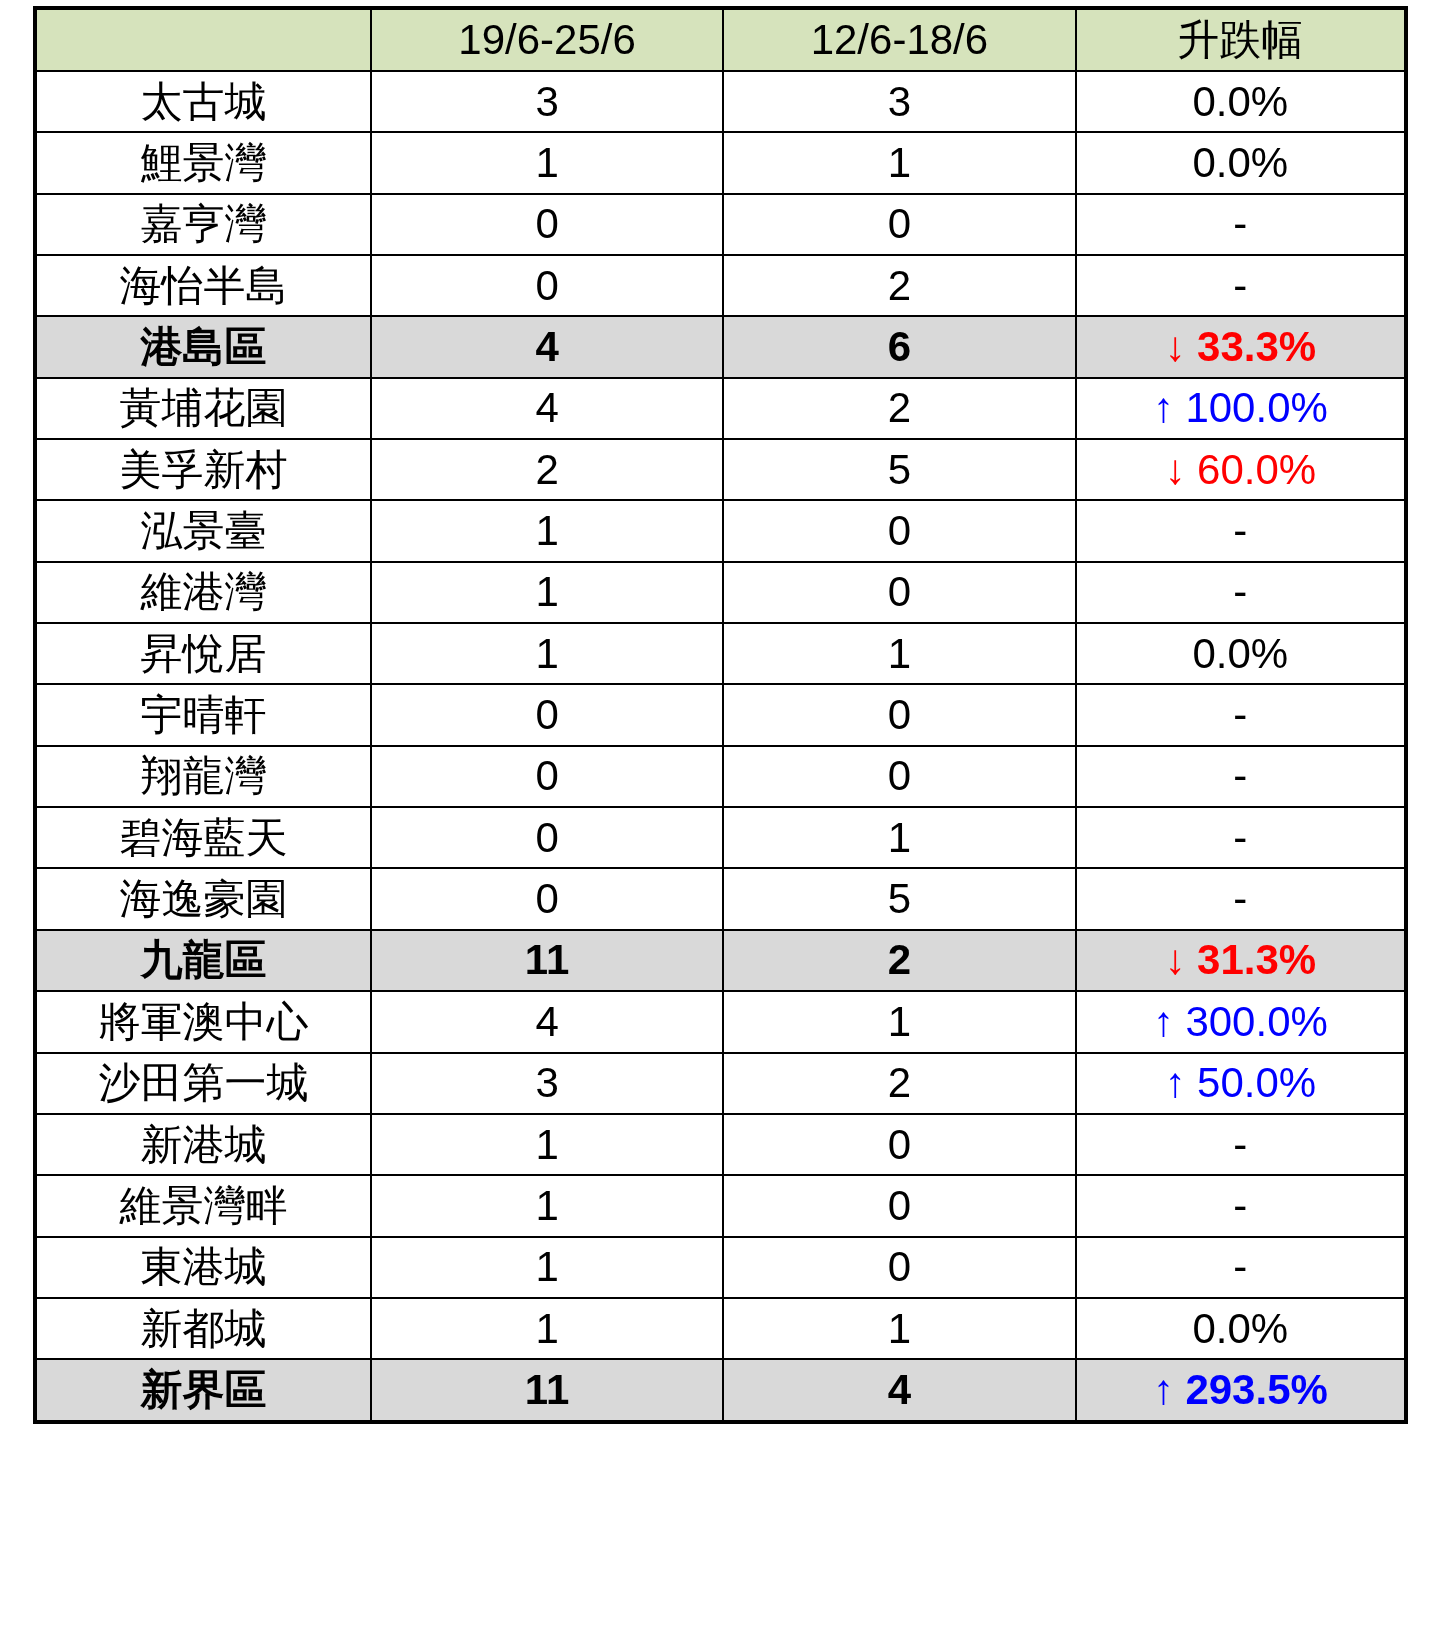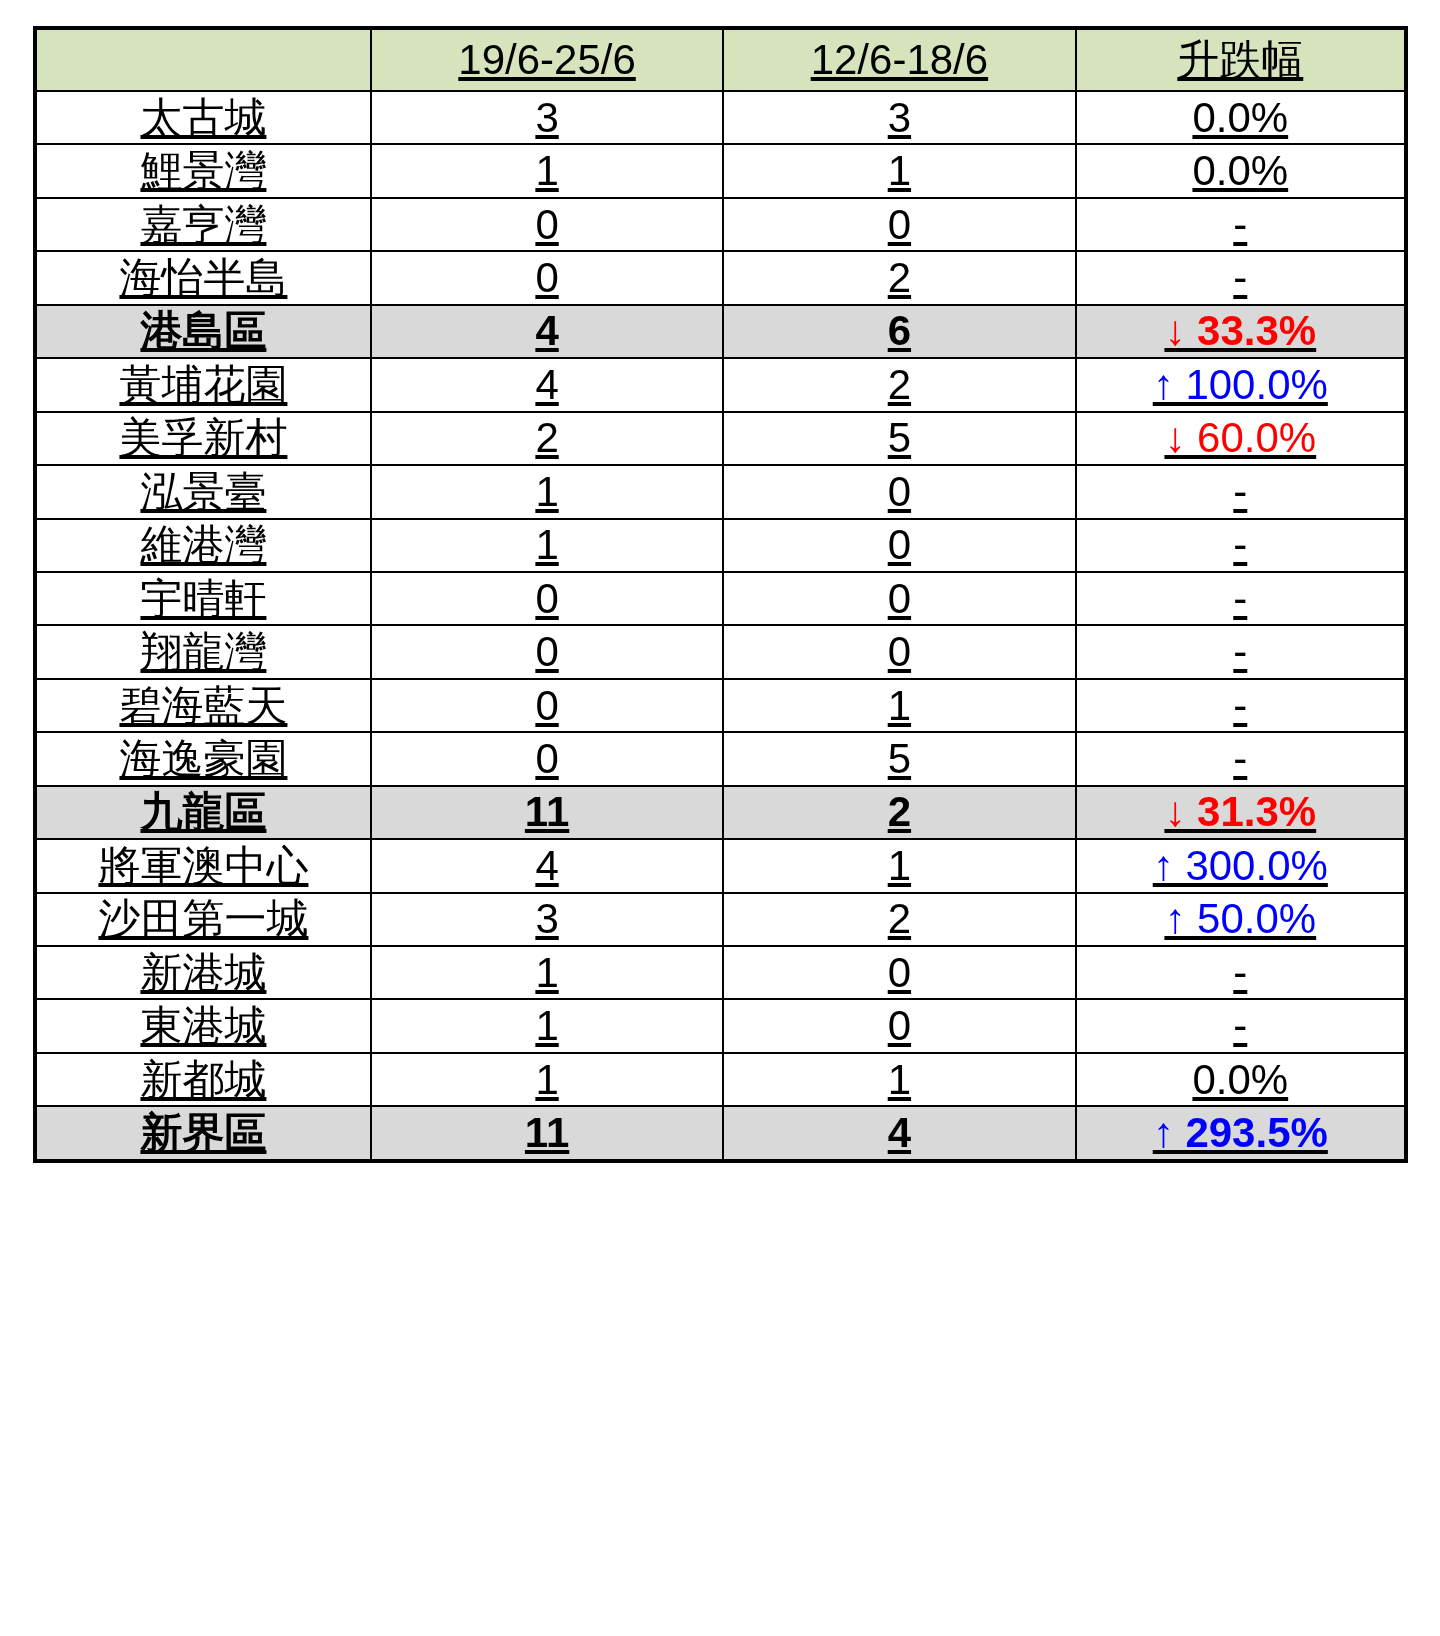--- a/index.html
+++ b/index.html
@@ -14,27 +14,26 @@
   .page {
     position: relative;
     width: 1440px;
     height: 1636px;
     background: #ffffff;
     overflow: hidden;
   }
   table.stats-table {
     position: absolute;
     left: 33px;
-    top: 26px;
+    top: 6px;
     width: 1375px;
-    height: 1137px;
+    height: 1418px;
     border-collapse: collapse;
     table-layout: fixed;
     border: 4px solid var(--border-color, #000);
-    text-decoration: underline;
   }
   .stats-table th,
   .stats-table td {
     border: 2px solid var(--border-color, #000);
     text-align: center;
     vertical-align: middle;
     padding: 0;
     font-size: 42px;
     font-weight: 400;
     color: var(--text-color, #000);
@@ -127,20 +126,26 @@
           <td class="num-cell">0</td>
           <td class="change-cell trend-none">-</td>
         </tr>
         <tr class="estate-row">
           <td class="name-cell">維港灣</td>
           <td class="num-cell">1</td>
           <td class="num-cell">0</td>
           <td class="change-cell trend-none">-</td>
         </tr>
         <tr class="estate-row">
+          <td class="name-cell">昇悅居</td>
+          <td class="num-cell">1</td>
+          <td class="num-cell">1</td>
+          <td class="change-cell trend-flat">0.0%</td>
+        </tr>
+        <tr class="estate-row">
           <td class="name-cell">宇晴軒</td>
           <td class="num-cell">0</td>
           <td class="num-cell">0</td>
           <td class="change-cell trend-none">-</td>
         </tr>
         <tr class="estate-row">
           <td class="name-cell">翔龍灣</td>
           <td class="num-cell">0</td>
           <td class="num-cell">0</td>
           <td class="change-cell trend-none">-</td>
@@ -170,20 +175,26 @@
           <td class="change-cell trend-up">↑ 300.0%</td>
         </tr>
         <tr class="estate-row">
           <td class="name-cell">沙田第一城</td>
           <td class="num-cell">3</td>
           <td class="num-cell">2</td>
           <td class="change-cell trend-up">↑ 50.0%</td>
         </tr>
         <tr class="estate-row">
           <td class="name-cell">新港城</td>
+          <td class="num-cell">1</td>
+          <td class="num-cell">0</td>
+          <td class="change-cell trend-none">-</td>
+        </tr>
+        <tr class="estate-row">
+          <td class="name-cell">維景灣畔</td>
           <td class="num-cell">1</td>
           <td class="num-cell">0</td>
           <td class="change-cell trend-none">-</td>
         </tr>
         <tr class="estate-row">
           <td class="name-cell">東港城</td>
           <td class="num-cell">1</td>
           <td class="num-cell">0</td>
           <td class="change-cell trend-none">-</td>
         </tr>

